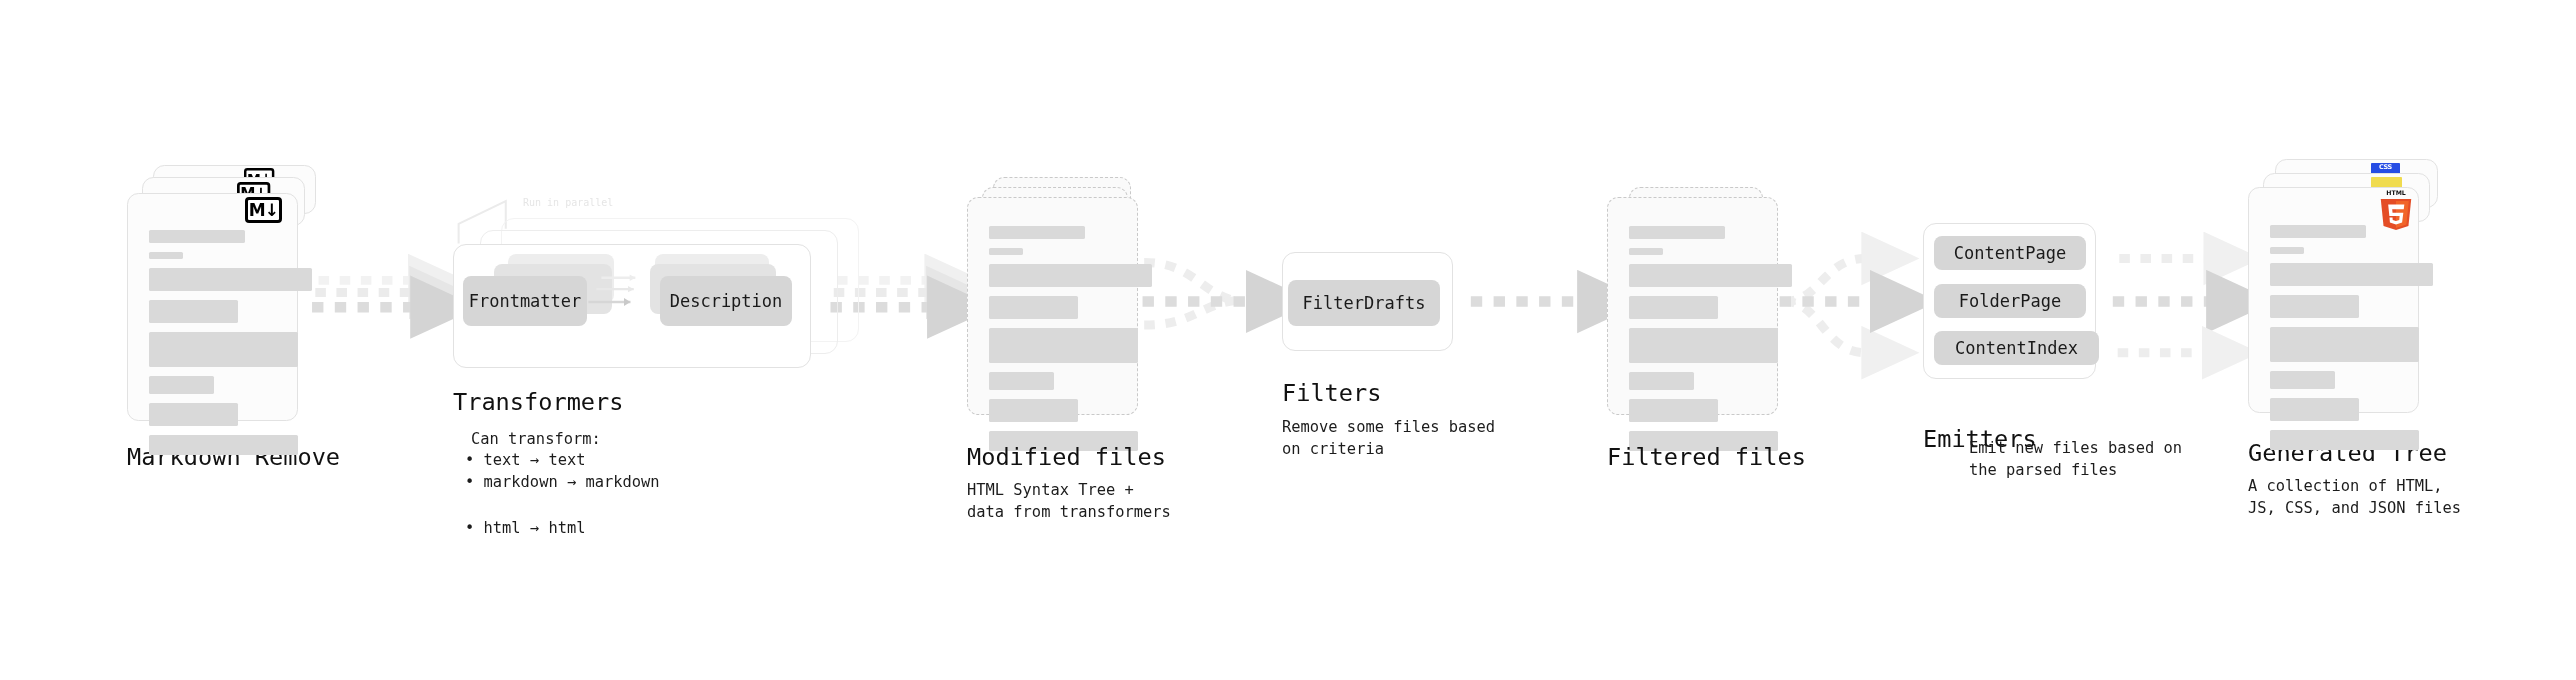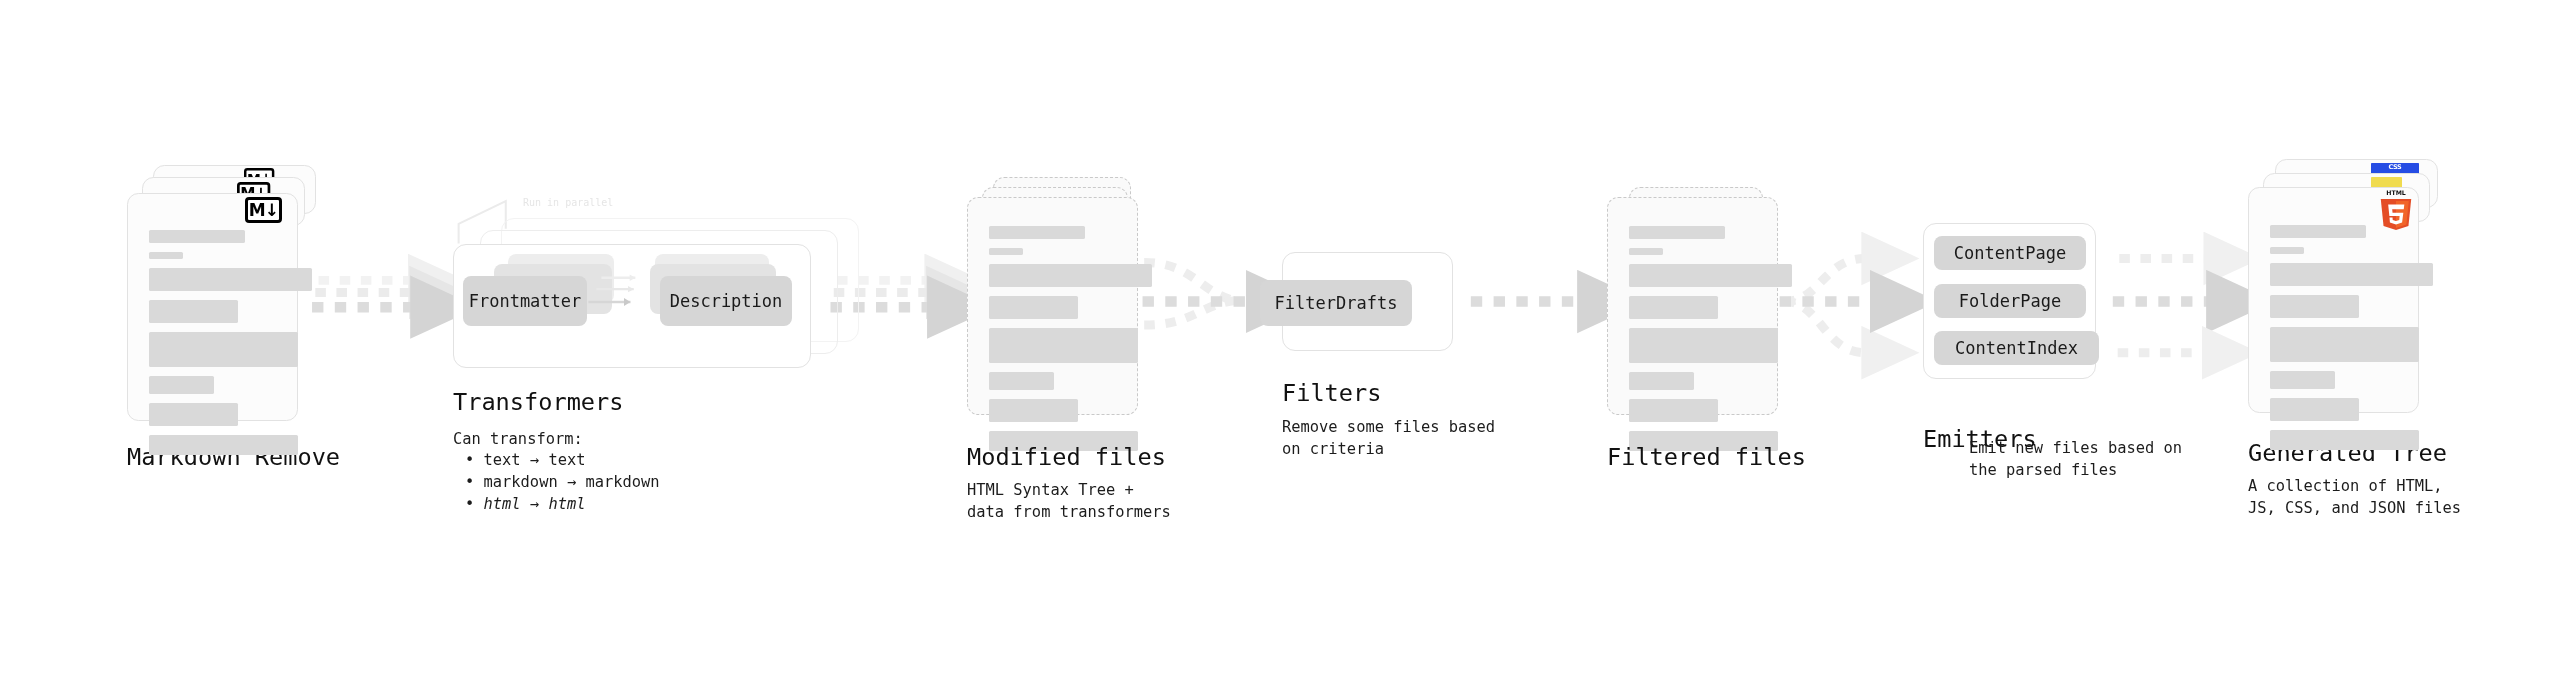--- a/index.html
+++ b/index.html
@@ -58,21 +58,21 @@
     justify-content: center;
     font-family: "DejaVu Sans", sans-serif;
     font-weight: bold;
     font-size: 17px;
     line-height: 1;
     color: #000;
     letter-spacing: -0.8px;
   }
   .css-badge {
     position: absolute;
-    width: 48px;
+    width: 29px;
     height: 10.6px;
     background: #264de4;
     color: #fff;
     font-size: 6.5px;
     font-family: "DejaVu Sans", sans-serif;
     font-weight: bold;
     display: flex;
     align-items: flex-start;
     justify-content: center;
     letter-spacing: -0.4px;
@@ -262,24 +262,24 @@
     </svg>
 
     <div class="pill" style="left:463px; top:276px; width:124px; height:50px;">
       <span>Frontmatter</span>
     </div>
     <div class="pill" style="left:660px; top:276px; width:132px; height:50px;">
       <span>Description</span>
     </div>
 
     <div class="cap-title" style="left:453px; top:388px;">Transformers</div>
-    <div class="cap-sub" style="left:453px; top:428px;">Can transform:</div>
+    <div class="cap-sub" style="left:471px; top:428px;">Can transform:</div>
     <div class="cap-sub" style="left:465px; top:449px;">• text → text</div>
     <div class="cap-sub" style="left:465px; top:471px;">• markdown → markdown</div>
-    <div class="cap-sub" style="left:465px; top:493px;font-style:italic;">• html → html</div>
+    <div class="cap-sub" style="left:465px; top:517px;">• html → html</div>
   </div>
 
   <div>
     <div class="doc-card dashed" style="left:993px; top:177px; width:138px; height:41px;"></div>
     <div class="doc-card dashed" style="left:982px; top:187px; width:146px; height:41px;"></div>
     <div class="doc-card dashed" style="left:967px; top:197px; width:171px; height:218px;">
       <div class="doc-lines" style="top:28px;">
         <div class="ln" style="width:96px;height:13px;"></div>
         <div class="ln" style="width:34px;height:6.5px;"></div>
         <div class="ln" style="width:163px;height:23px;"></div>
@@ -290,21 +290,21 @@
         <div class="ln" style="width:149px;height:20.3px;"></div>
       </div>
     </div>
     <div class="cap-title" style="left:967px; top:443px;">Modified files</div>
     <div class="cap-sub" style="left:967px; top:479px;">HTML Syntax Tree +
 data from transformers</div>
   </div>
 
   <div>
     <div class="group-box" style="left:1282px; top:252px; width:171px; height:99px;"></div>
-    <div class="pill" style="left:1260px; top:280px; width:152px; height:46px;">
+    <div class="pill" style="left:1288px; top:280px; width:152px; height:46px;">
       <span>FilterDrafts</span>
     </div>
     <div class="cap-title" style="left:1282px; top:379px;">Filters</div>
     <div class="cap-sub" style="left:1282px; top:416px;">Remove some files based
 on criteria</div>
   </div>
 
   <div>
     <div class="doc-card dashed" style="left:1629px; top:187px; width:134px; height:41px;"></div>
     <div class="doc-card dashed" style="left:1607px; top:197px; width:171px; height:218px;">

